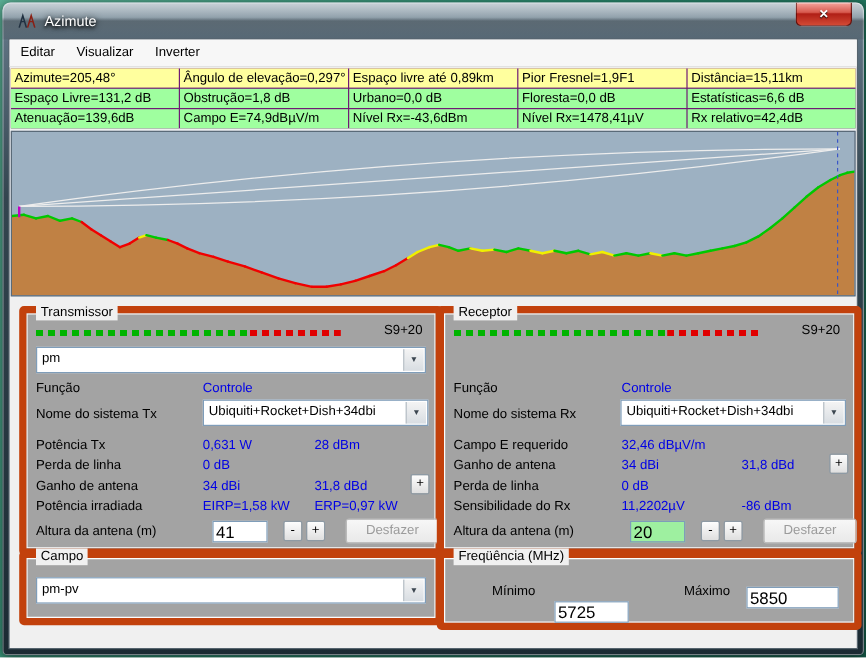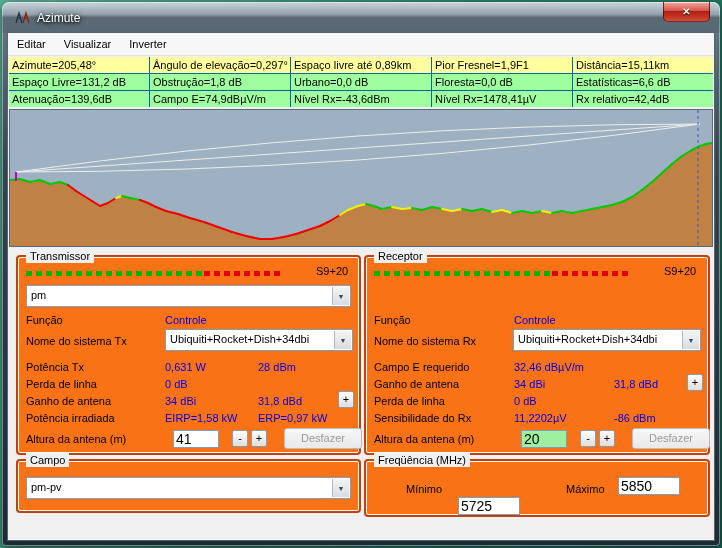--- a/index.html
+++ b/index.html
@@ -26,28 +26,28 @@
     box-shadow:inset 0 1px 0 rgba(255,255,255,.6);}
   .close-btn span{color:#fff;font-size:10px;font-weight:bold;text-shadow:0 1px 1px #000;}
   
   .client{position:absolute;left:6px;top:31px;width:706px;height:507px;background:#f0f0f0;
     box-shadow:0 0 0 1px #56646e;}
   .menubar{position:absolute;left:0;top:0;right:0;height:22px;background:#f7f7f7;
     border-bottom:1px solid #e2e2e2;display:flex;align-items:center;}
   .menu-item{padding:0 9px;line-height:22px;cursor:default;}
   
   .info{position:absolute;left:1px;top:24px;width:704px;
-    display:grid;grid-template-columns:repeat(5,1fr);grid-auto-rows:16px;gap:1px;background:#0369a1;}
+    display:grid;grid-template-columns:repeat(5,1fr);grid-auto-rows:16px;gap:1px;background:#701a75;}
   .cell{padding-left:3px;line-height:16px;white-space:nowrap;overflow:hidden;}
   .cell.y{background:#ffff9e;}
   .cell.g{background:#9fff9f;}
   
   .chart{position:absolute;left:1px;top:76px;width:702px;height:136px;border:1px solid #5a6a78;}
   
-  .group{position:absolute;border:2px solid #c2410c;border-radius:4px;background:#f97316;
+  .group{position:absolute;border:6px solid #c2410c;border-radius:4px;background:#a3a3a3;
     box-shadow:inset 0 0 0 1px #fdfdfd;}
   .legend{position:absolute;top:-8px;left:8px;background:#f0f0f0;padding:0 4px;line-height:14px;}
   .g-tx{left:8px;top:222px;width:341px;height:196px;}
   .g-rx{left:356px;top:222px;width:342px;height:196px;}
   .g-rede{left:8px;top:426px;width:341px;height:50px;}
   .g-freq{left:356px;top:426px;width:342px;height:54px;}
   
   .sigbar{position:absolute;left:8px;top:14px;width:254px;height:5px;display:flex;}
   .sig-green{width:70%;background:repeating-linear-gradient(90deg,#00b400 0 6px,transparent 6px 10px);}
   .sig-red{width:30%;background:repeating-linear-gradient(90deg,#e00000 0 6px,transparent 6px 10px);}
@@ -79,21 +79,21 @@
   .green-bg{background:#9ef0a0;}
   .alt-minus{position:absolute;left:206px;top:-1px;}
   .alt-plus{position:absolute;left:225px;top:-1px;}
   .undo{position:absolute;left:258px;top:-3px;width:78px;height:21px;box-sizing:border-box;
     background:linear-gradient(180deg,#f7f7f7,#e9e9e9);border:1px solid #bdbdbd;border-radius:3px;
     color:#9b9b9b;text-align:center;line-height:19px;}
   
   .f-label{position:absolute;top:22px;}
   .f-min-label{left:40px;} .f-max-label{left:200px;}
   .f-min-input{left:92px;top:36px;width:62px;}
-  .f-max-input{left:252px;top:16px;width:62px;}
+  .f-max-input{left:252px;top:24px;width:77px;}
 </style>
 </head>
 <body>
 
 <div class="desktop">
   <div class="frame">
 
     <div class="titlebar">
       <span class="app-icon">
         <svg width="17" height="15" viewBox="0 0 17 15">

